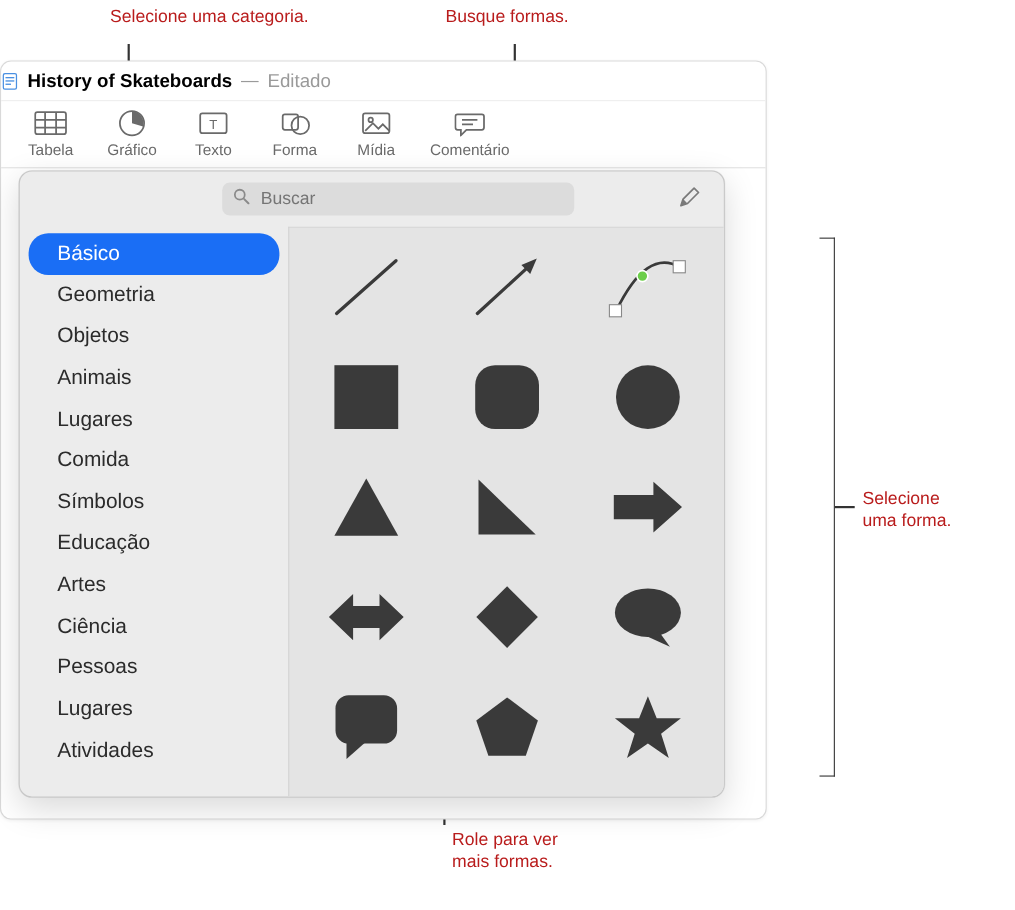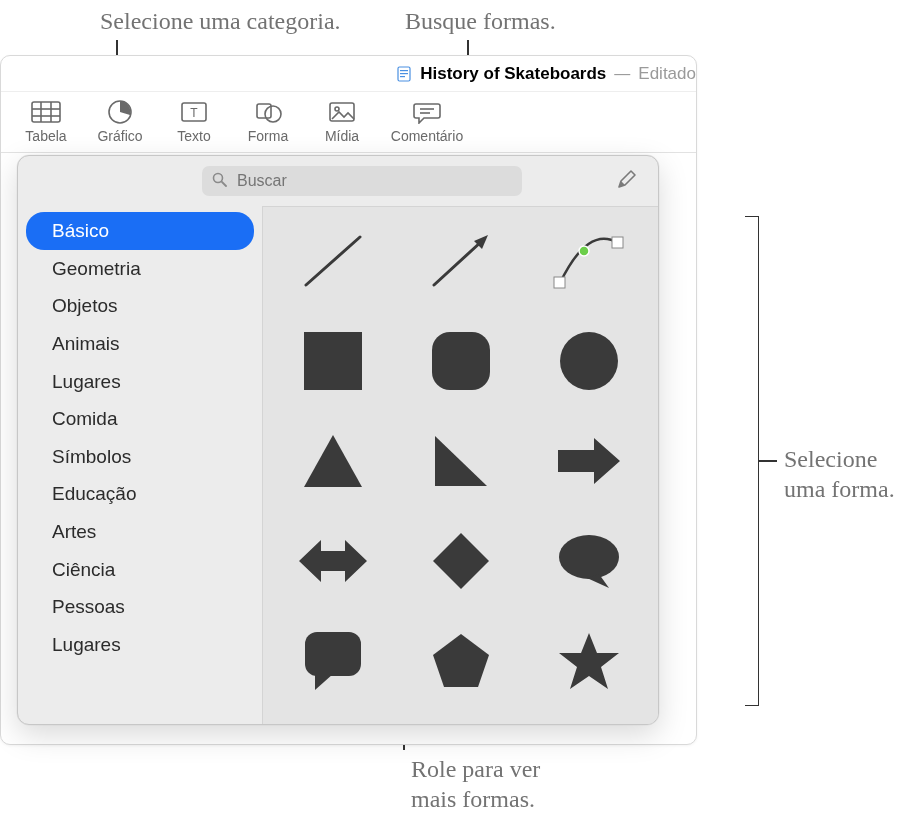--- a/index.html
+++ b/index.html
@@ -9,24 +9,23 @@
     height: 827px;
     font-family: -apple-system, "Helvetica Neue", Helvetica, Arial, sans-serif;
     background: #fff;
     position: relative;
     overflow: hidden;
   }
 
   
   .callout {
     position: absolute;
-    font-size: 24px;
-    color: #737373;
+    font-size: 16px;
+    color: #b91c1c;
     line-height: 1.25;
-    font-family: Liberation Serif, serif;
   }
   .callout-line {
     position: absolute;
     background: #333;
   }
   .bracket {
     position: absolute;
     border: 1.5px solid #333;
     border-left: none;
   }
@@ -42,21 +41,21 @@
     border: 1px solid #d9d9d9;
     border-radius: 10px;
     box-shadow: 0 1px 3px rgba(0,0,0,0.05);
     overflow: visible;
   }
 
   .titlebar {
     height: 36px;
     display: flex;
     align-items: center;
-    justify-content: flex-end;
+    justify-content: flex-start;
     gap: 8px;
     border-bottom: 1px solid #eee;
   }
   .titlebar .doc-icon {
     width: 16px; height: 16px;
     display: inline-flex; align-items:center; justify-content:center;
   }
   .titlebar .title { font-weight: 700; font-size: 17px; }
   .titlebar .status { color: #9a9a9a; font-size: 17px; }
   .titlebar .dash { color: #9a9a9a; }
@@ -308,20 +307,21 @@
         <div class="sidebar-item">Objetos</div>
         <div class="sidebar-item">Animais</div>
         <div class="sidebar-item">Lugares</div>
         <div class="sidebar-item">Comida</div>
         <div class="sidebar-item">Símbolos</div>
         <div class="sidebar-item">Educação</div>
         <div class="sidebar-item">Artes</div>
         <div class="sidebar-item">Ciência</div>
         <div class="sidebar-item">Pessoas</div>
         <div class="sidebar-item">Lugares</div>
+        <div class="sidebar-item">Atividades</div>
       </div>
 
     <div class="shapes-panel">
       <div class="shapes-grid" id="shapes-grid">
           <div class="shape-cell">
             <svg width="70" height="64" viewBox="0 0 70 64">
               <line x1="8" y1="56" x2="62" y2="8" stroke="#3a3a3a" stroke-width="3" stroke-linecap="round"></line>
             </svg>
           </div>
           <div class="shape-cell">

